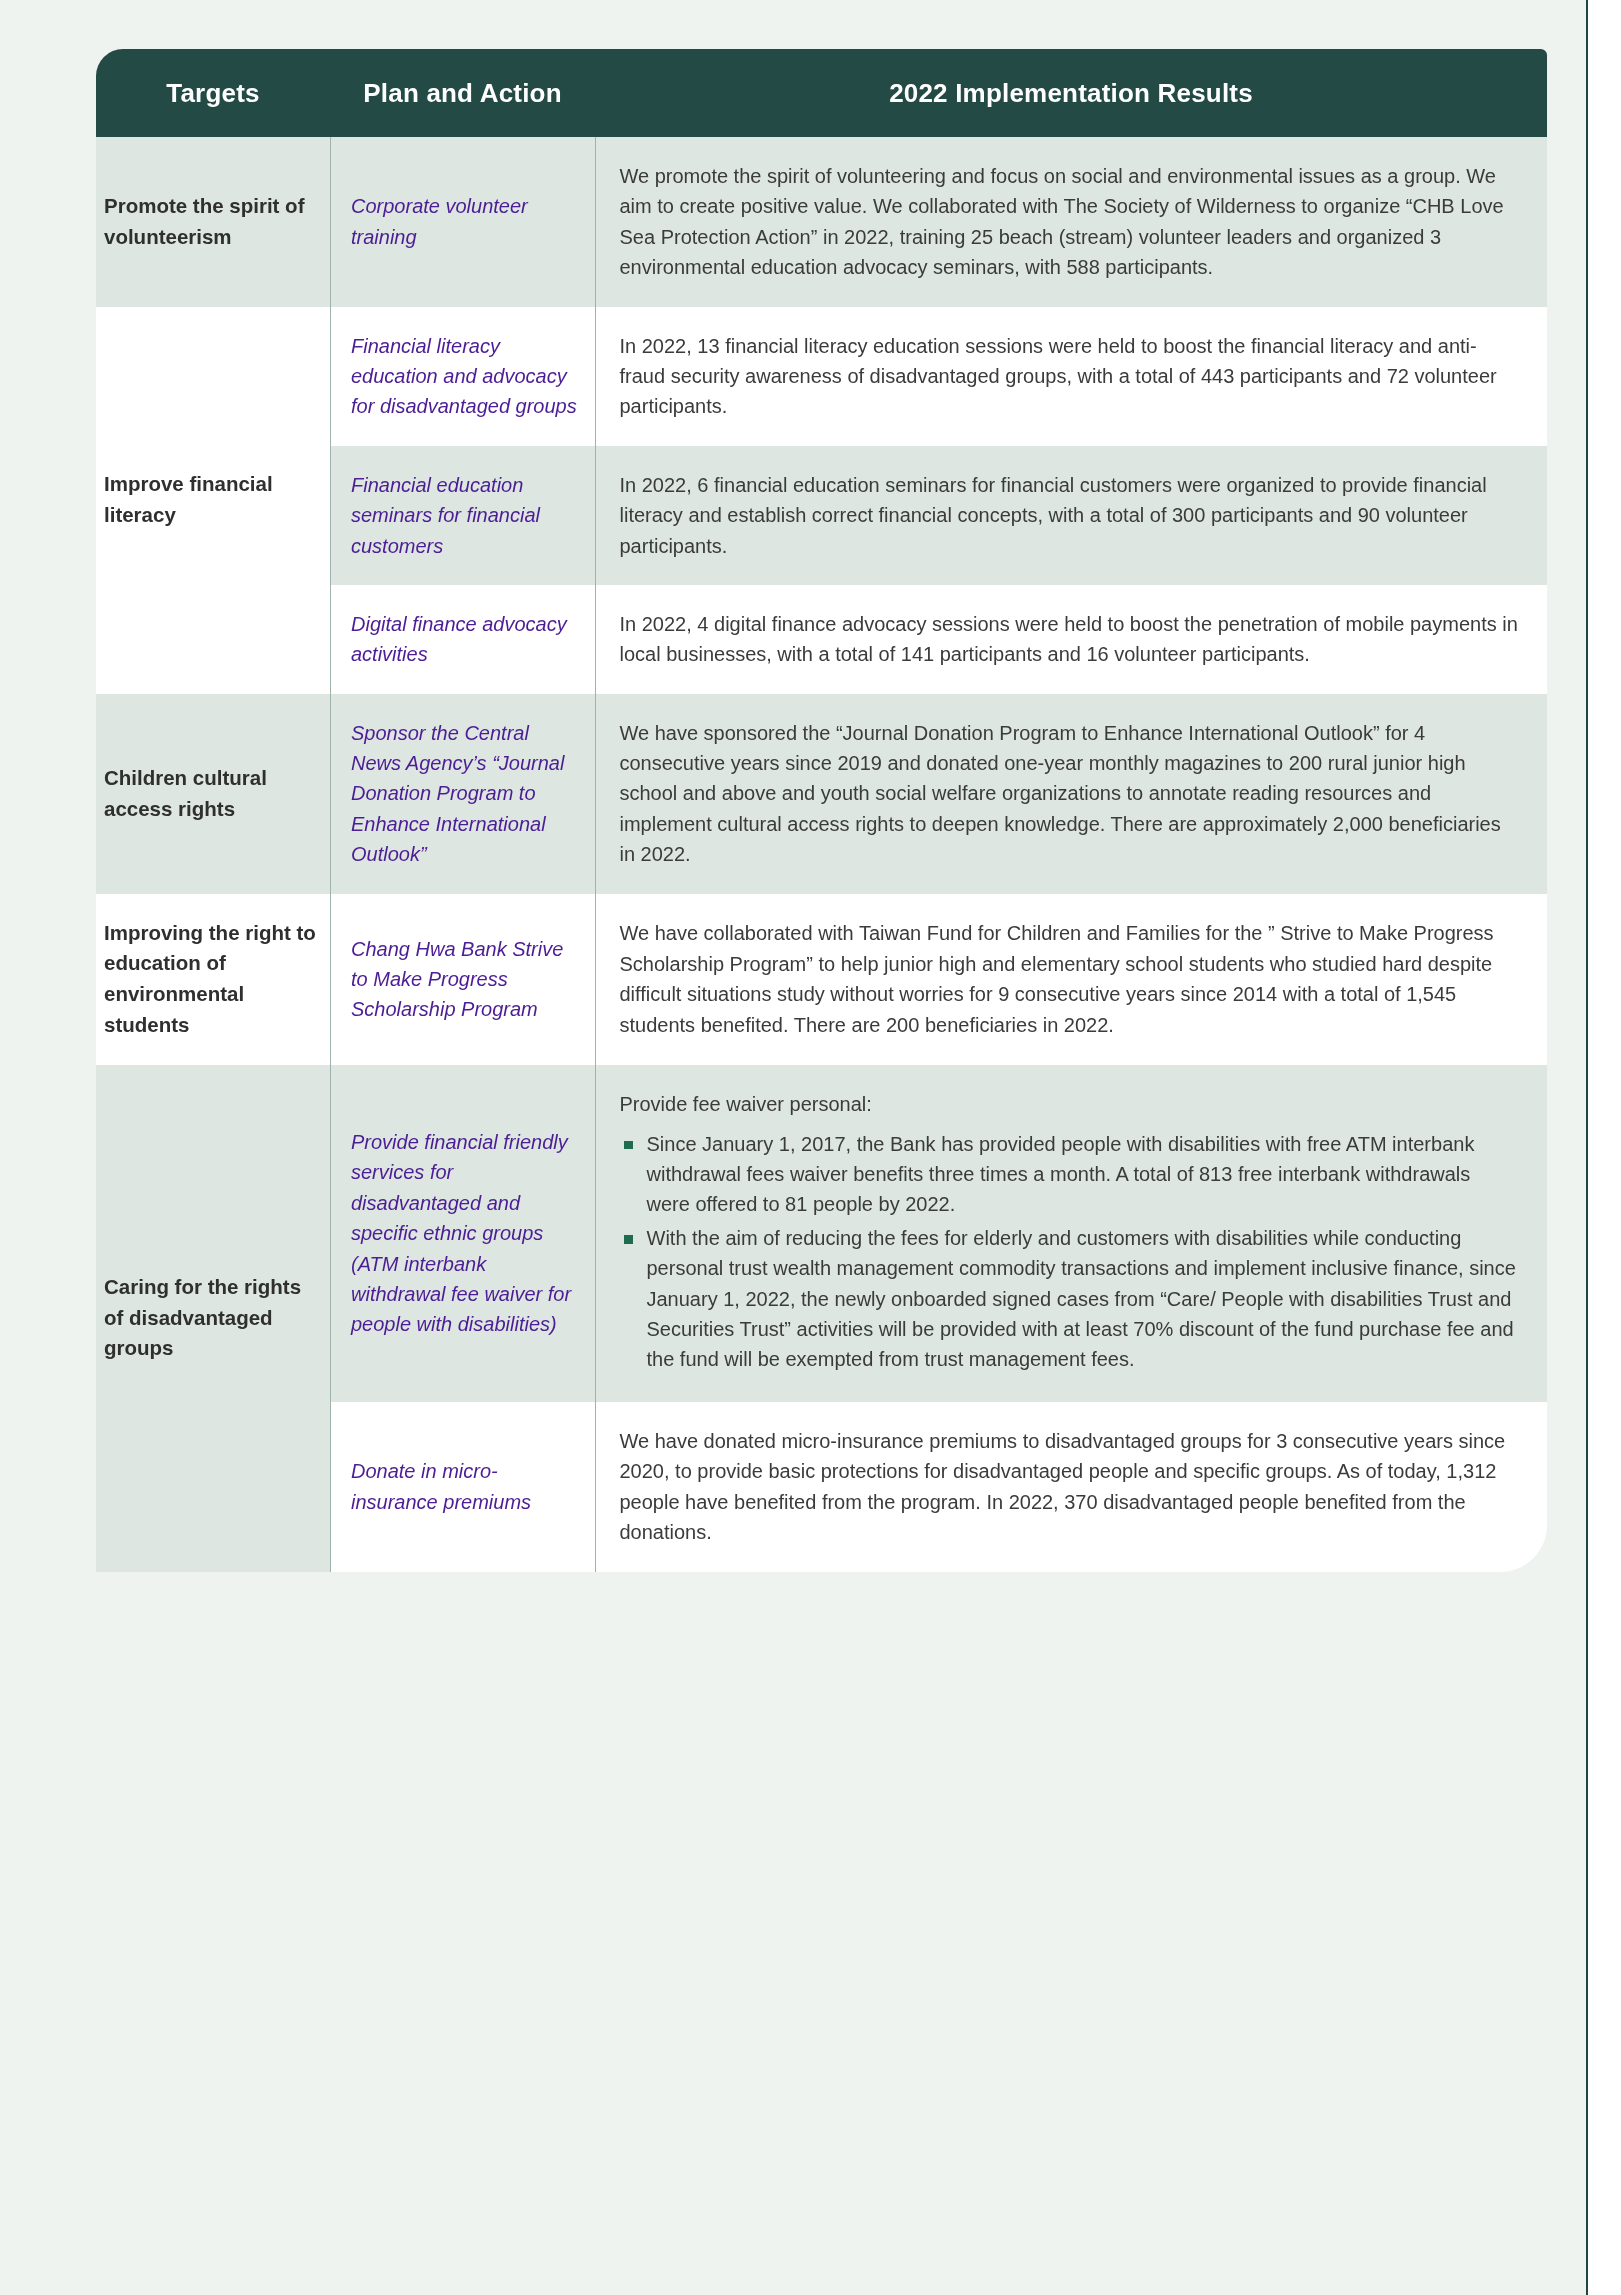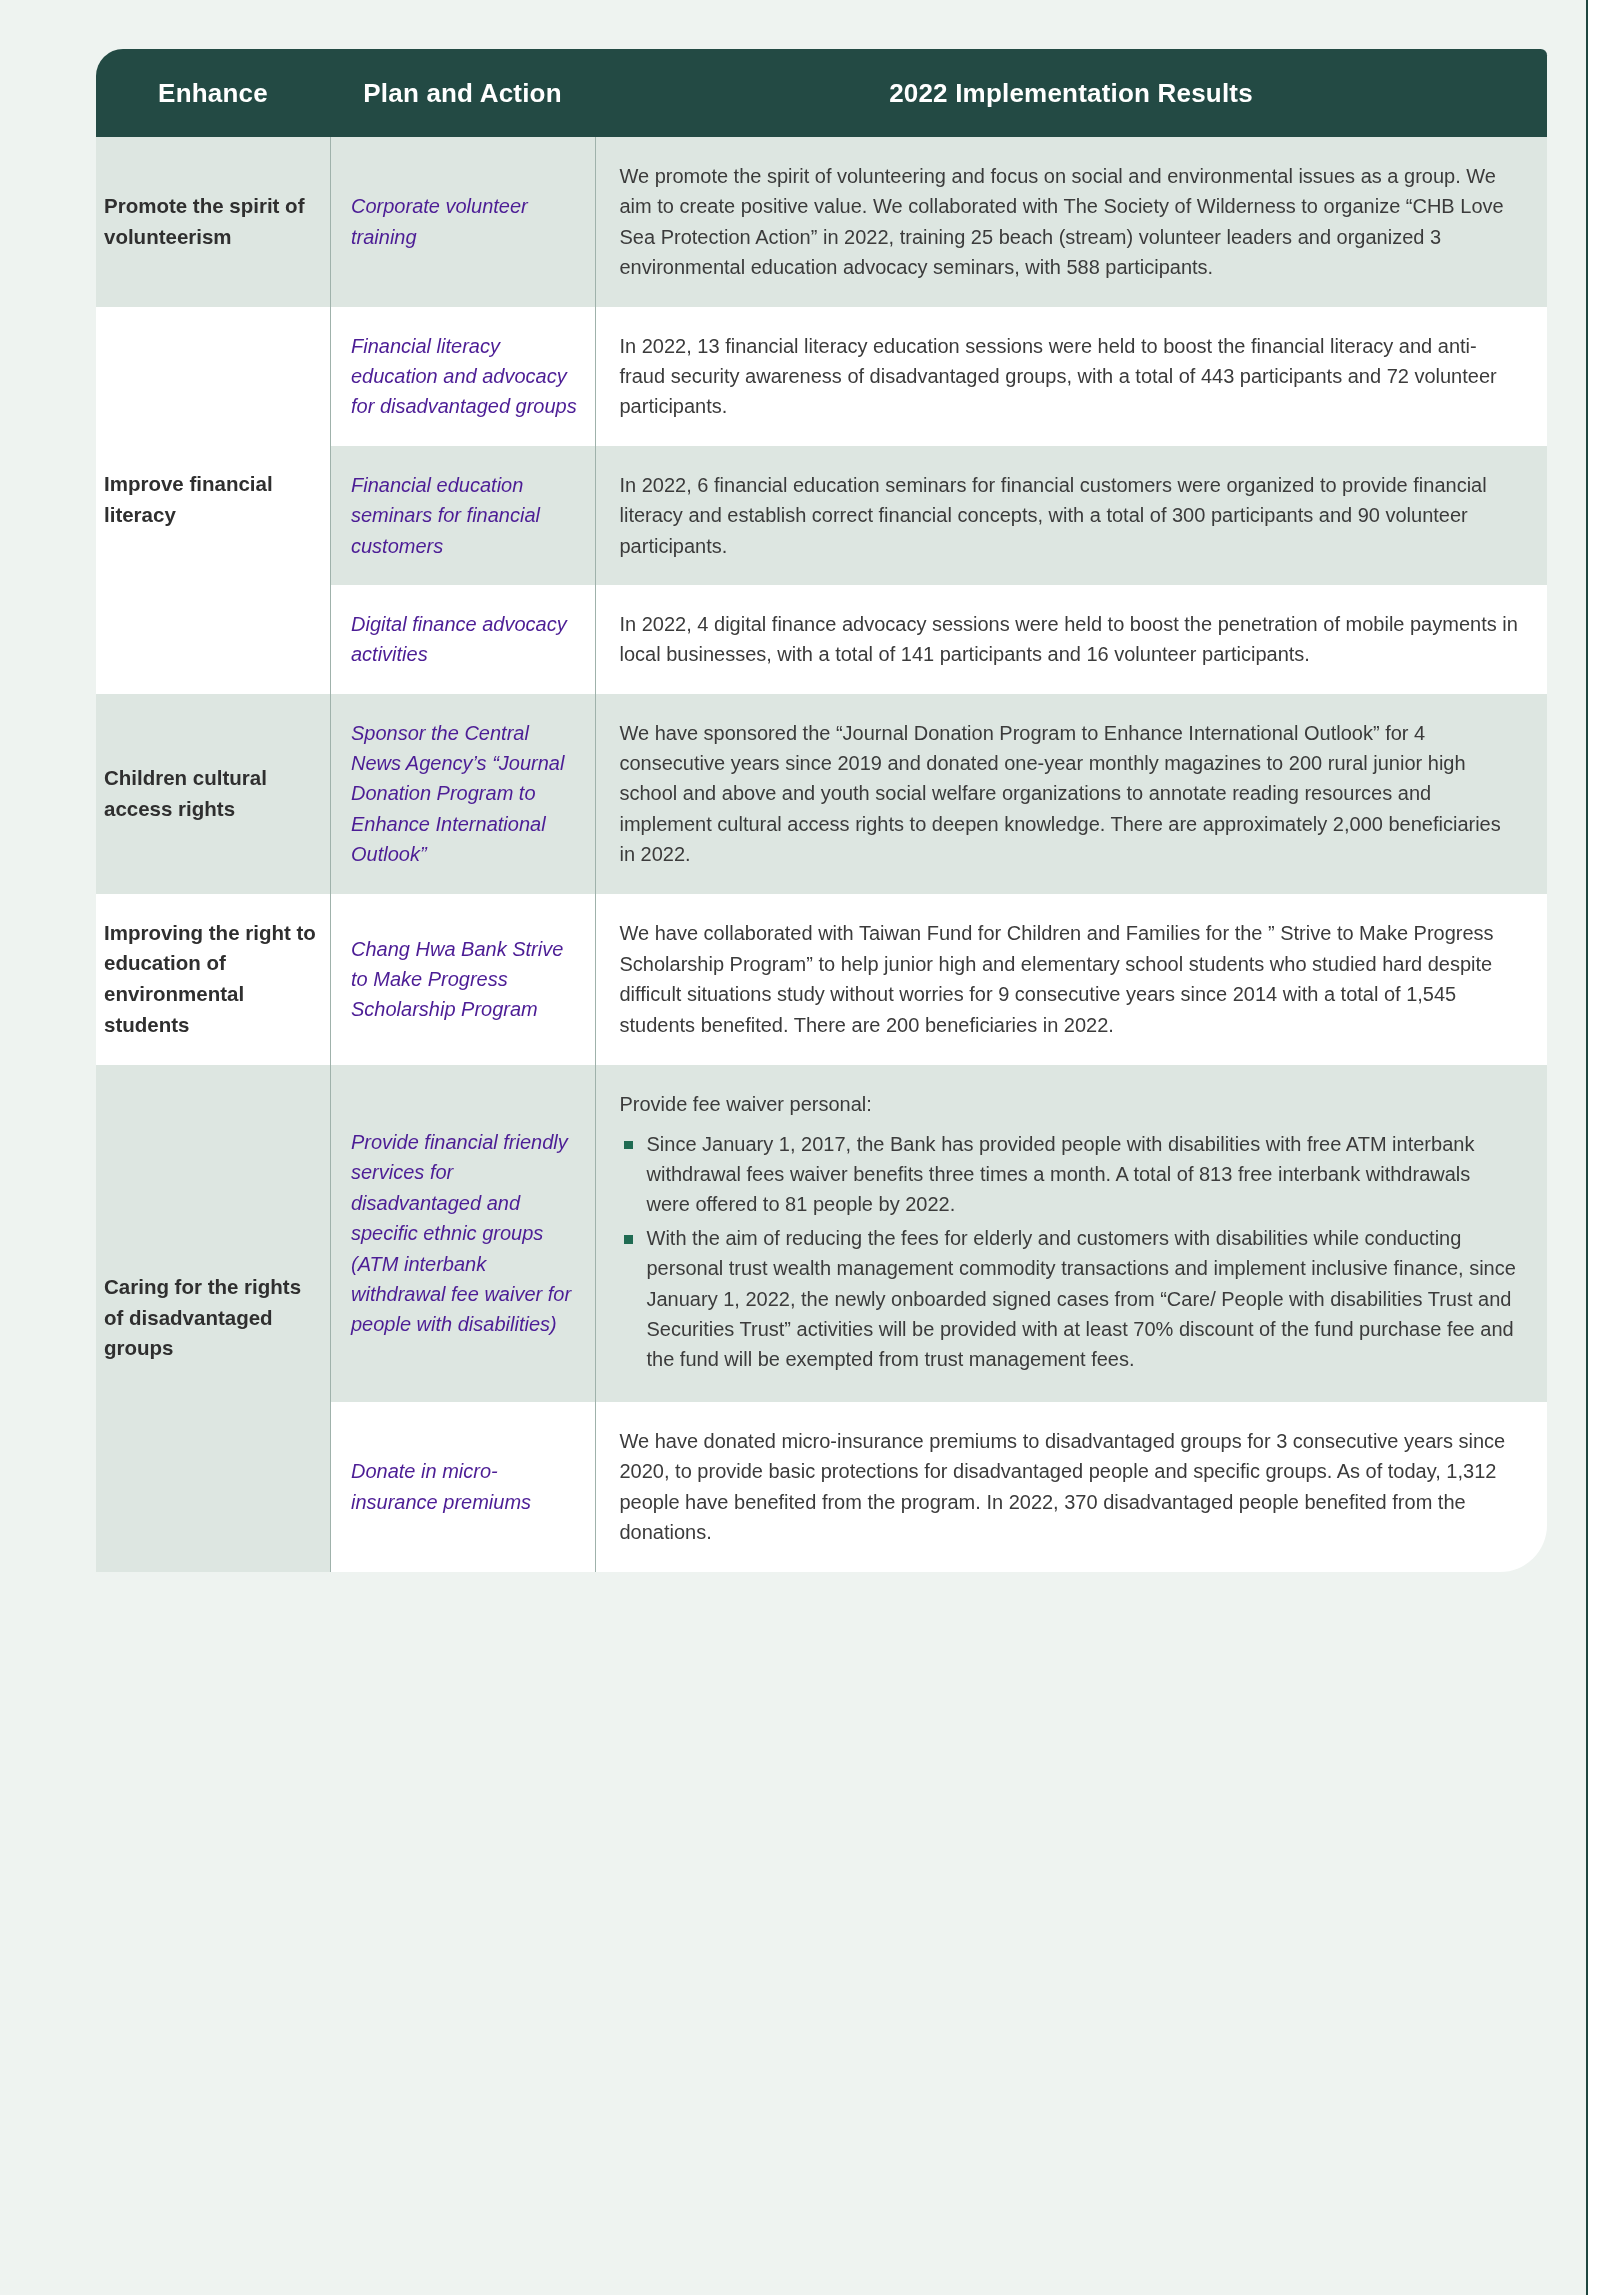--- a/index.html
+++ b/index.html
@@ -130,21 +130,21 @@
 <div id="page">
 
   <div id="edge-rule"></div>
   <div id="edge-gutter"></div>
 
   <div id="table-wrap">
     <table class="tbl">
 
       <thead>
         <tr>
-          <th class="c-targets">Enhance</th>
+          <th class="c-targets">Targets</th>
           <th class="c-plan">Plan and Action</th>
           <th class="c-results">2022 Implementation Results</th>
         </tr>
       </thead>
 
       <tbody>
 
         <tr class="shade">
           <td class="targets">Promote the spirit of volunteerism</td>
           <td class="plan">Corporate volunteer training</td>

